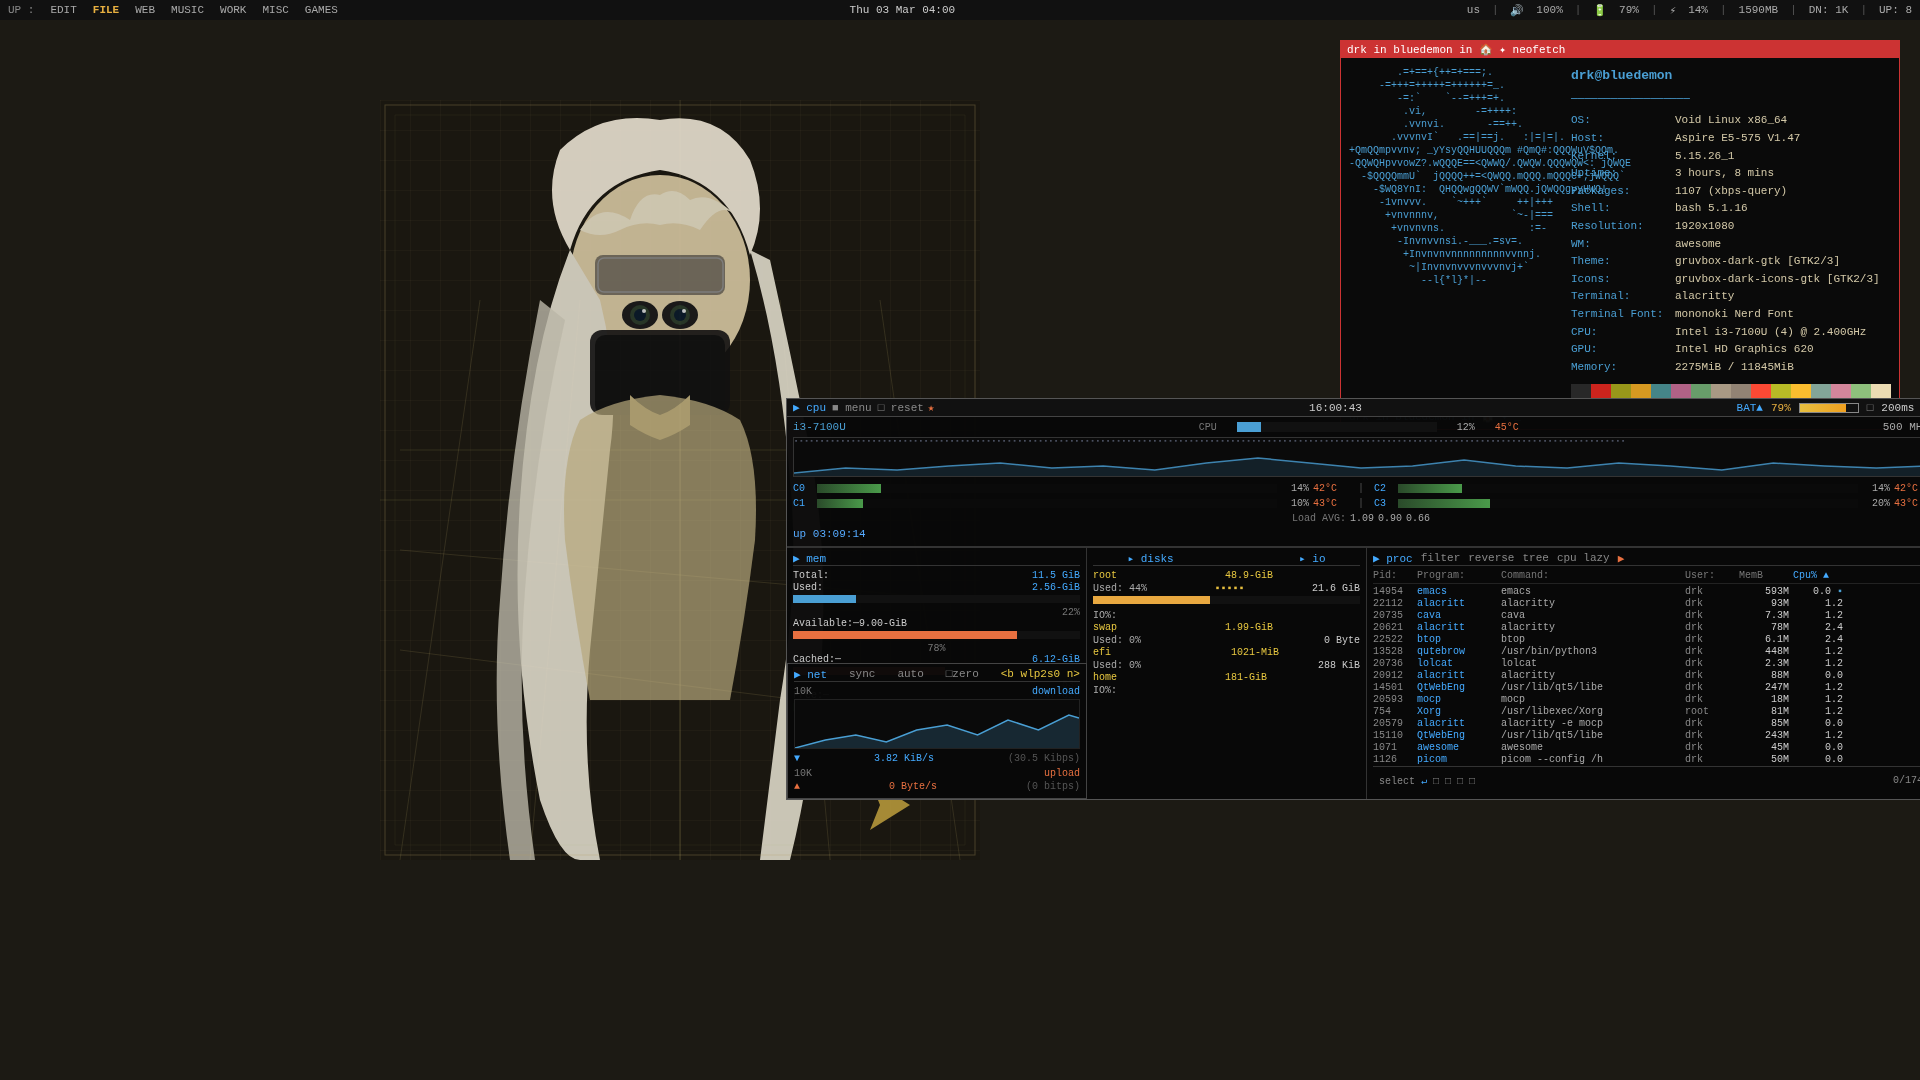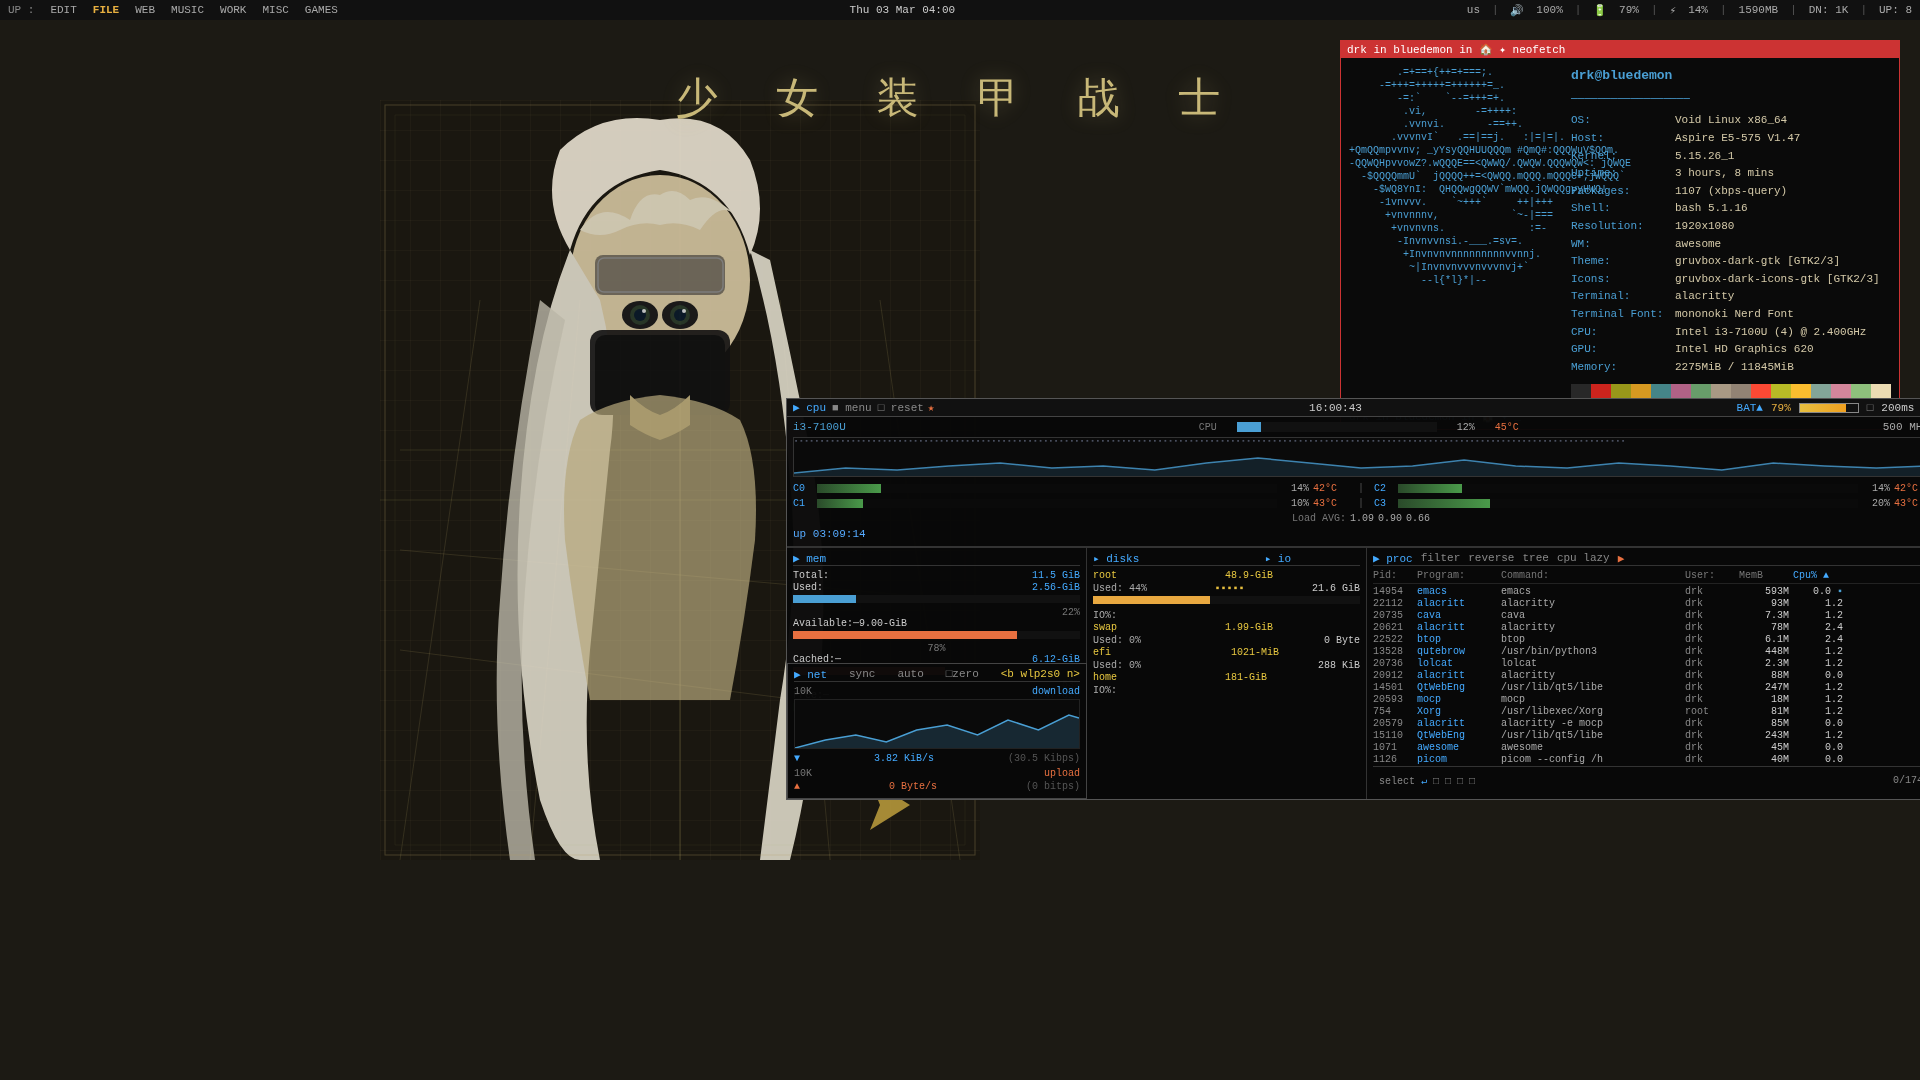--- a/index.html
+++ b/index.html
@@ -241,20 +241,21 @@
       width: 280px;
       border-right: 1px solid #333;
       padding: 4px 6px;
       font-size: 10px;
     }
     #btop-disks-header {
       color: #4af;
       border-bottom: 1px solid #333;
       margin-bottom: 4px;
       font-size: 11px;
+      text-align: center;
     }
     .disk-name { color: #e8c840; margin-bottom: 2px; }
     .disk-row { display: flex; justify-content: space-between; margin-bottom: 1px; }
     .disk-label { color: #aaa; }
     .disk-val { color: #ccc; }
     .disk-bar {
       height: 8px;
       background: #111;
       margin: 2px 0 6px;
       position: relative;
@@ -383,21 +384,20 @@
     <span>1590MB</span>
     <span class="sep">|</span>
     <span>DN: 1K</span>
     <span class="sep">|</span>
     <span>UP: 8</span>
   </div>
 </div>
 
 <div id="wallpaper">
 
-  <div id="title-text">少 女 装 甲 战 士</div>
 
   <svg id="anime-svg" viewBox="0 0 600 760" xmlns="http://www.w3.org/2000/svg">
 
     <defs>
       <pattern id="grid" width="30" height="30" patternUnits="userSpaceOnUse">
         <path d="M 30 0 L 0 0 0 30" fill="none" stroke="rgba(180,160,100,0.18)" stroke-width="0.5"></path>
       </pattern>
     </defs>
     <rect width="600" height="760" fill="#1a1710"></rect>
     <rect width="600" height="760" fill="url(#grid)"></rect>
@@ -868,21 +868,21 @@
           <span class="proc-cmd">awesome</span>
           <span class="proc-user">drk</span>
           <span class="proc-mem">45M</span>
           <span class="proc-cpu">0.0</span>
         </div>
         <div class="proc-row">
           <span class="proc-pid">1126</span>
           <span class="proc-prog">picom</span>
           <span class="proc-cmd">picom --config /h</span>
           <span class="proc-user">drk</span>
-          <span class="proc-mem">40M</span>
+          <span class="proc-mem">50M</span>
           <span class="proc-cpu">0.0</span>
         </div>
 
         <div id="btop-status">
           <span>select <span style="color:#4af;">↵</span> <span style="color:#888;">□ □ □ □</span></span>
           <span>0/174</span>
         </div>
       </div>
     </div>
 

